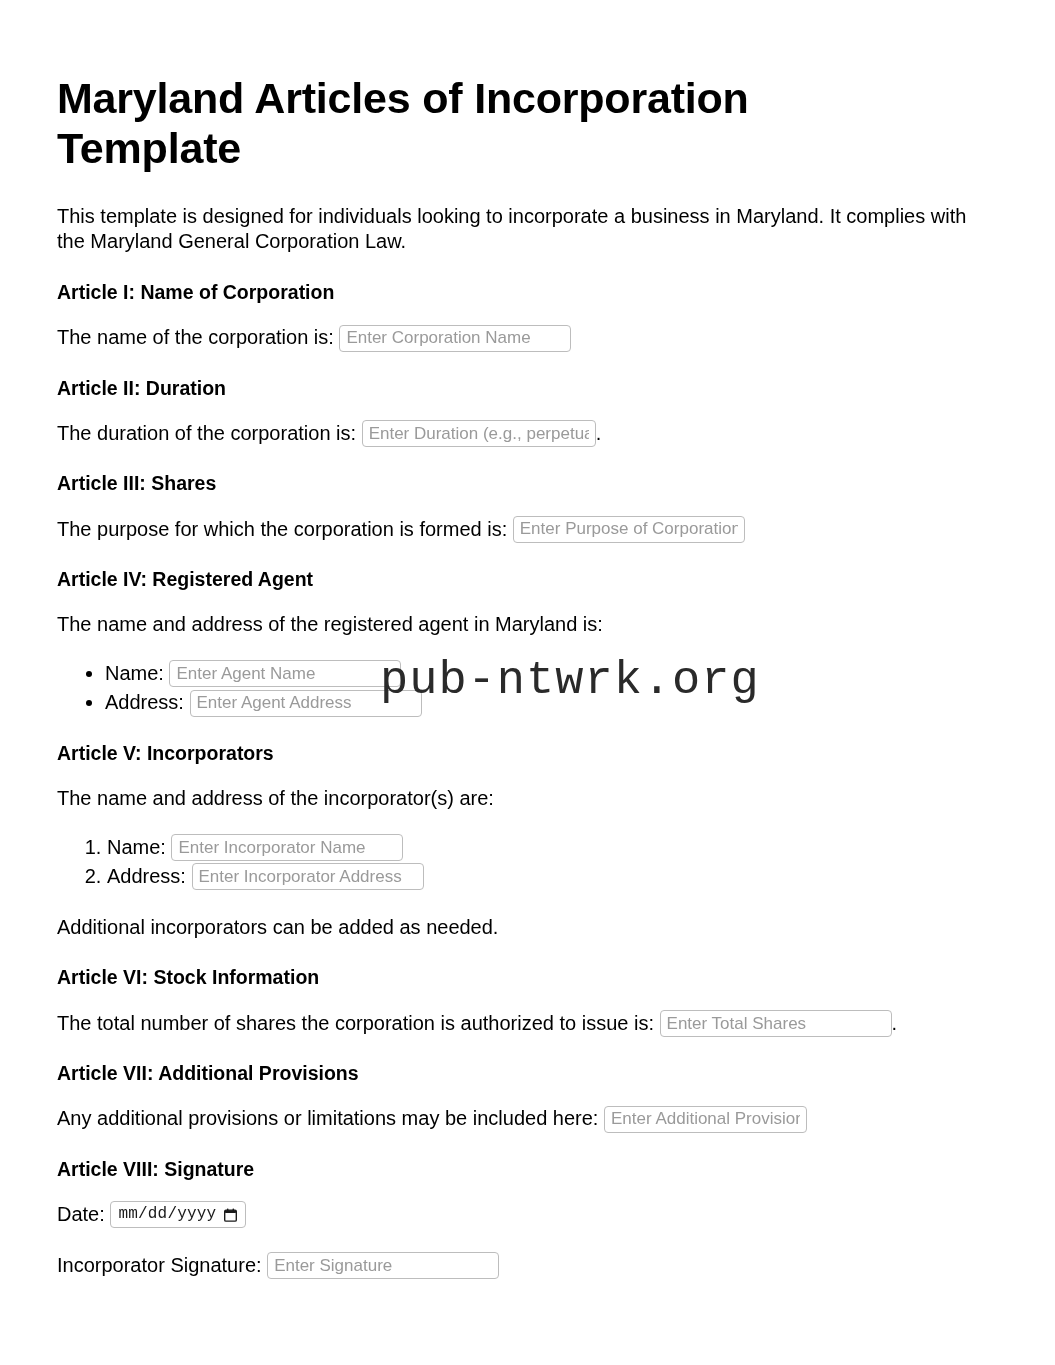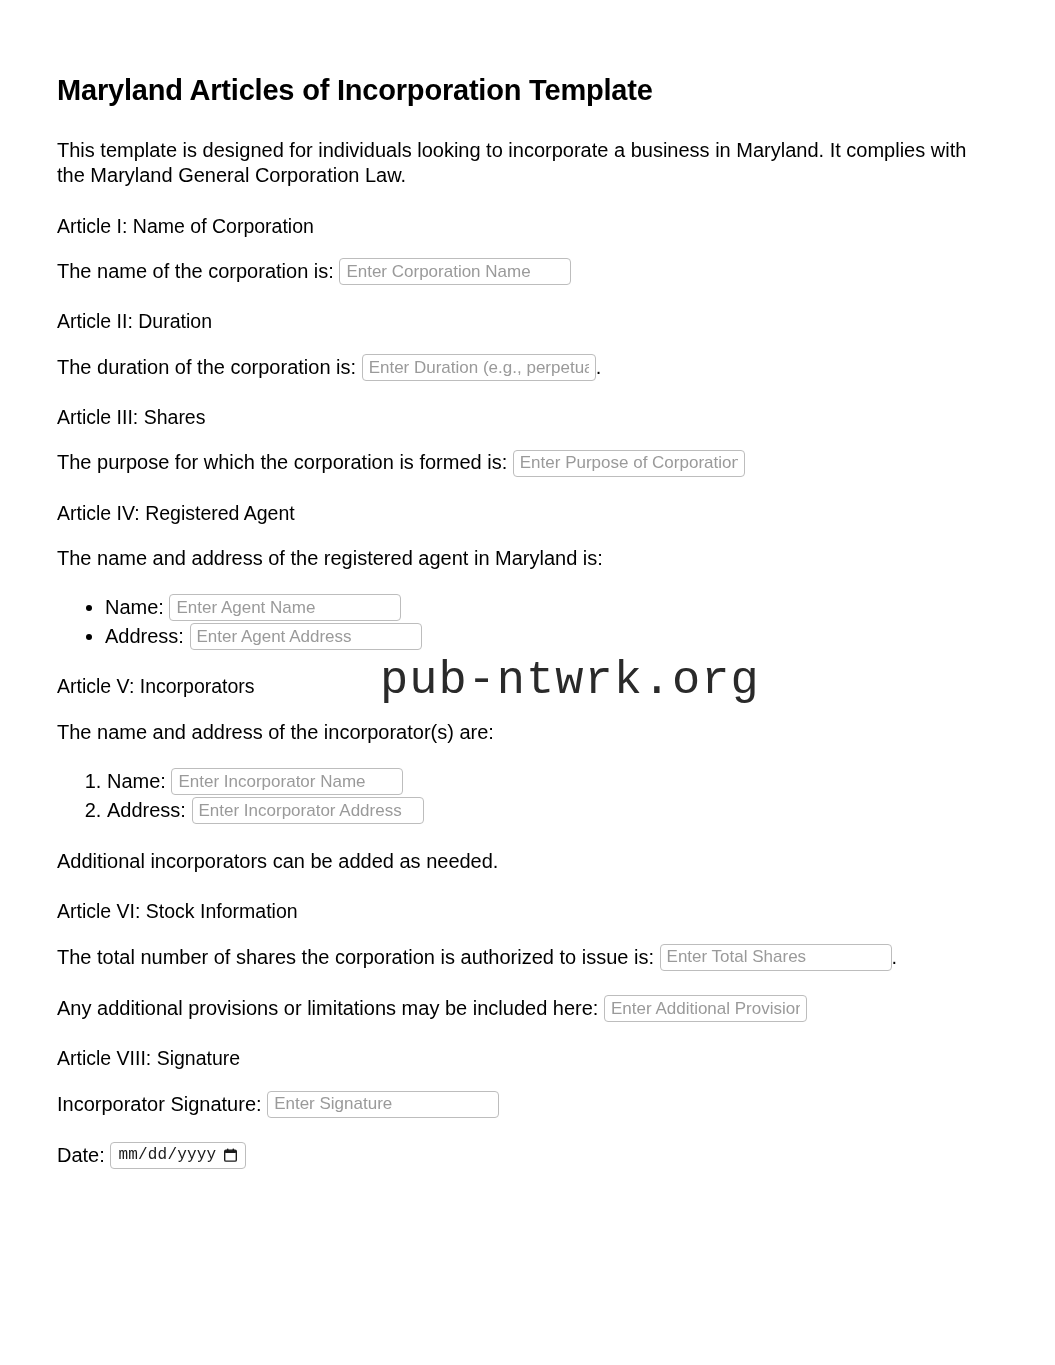--- a/index.html
+++ b/index.html
@@ -19,38 +19,38 @@
   }
 
   .page {
     position: relative;
     padding: 56px 57px 0 57px;
     box-sizing: border-box;
     width: 1055px;
   }
 
   h1.doc-title {
-    font-size: 29px;
+    font-size: 43px;
     line-height: 1.16;
     font-weight: bold;
     margin: 18px 0 30px 0;
     letter-spacing: -0.2px;
     max-width: 880px;
   }
 
   p.intro {
     font-size: 20px;
     line-height: 1.28;
     margin: 0 0 26px 0;
     max-width: 945px;
   }
 
   h2.article-heading {
     font-size: 19.5px;
-    font-weight: normal;
+    font-weight: bold;
     margin: 24px 0 19px 0;
     line-height: 1.2;
   }
 
   p.body-line {
     font-size: 20px;
     line-height: 1.45;
     margin: 0 0 22px 0;
     max-width: 950px;
   }
@@ -205,38 +205,39 @@
     </li>
   </ol>
   <p class="body-line">Additional incorporators can be added as needed.</p>
 
   <h2 class="article-heading">Article VI: Stock Information</h2>
   <p class="body-line">
     <span>The total number of shares the corporation is authorized to issue is:</span>
     <input class="txt-input w-shares" type="text" placeholder="Enter Total Shares" style=""><span class="trailing-dot">.</span>
   </p>
 
+  <h2 class="article-heading">Article VII: Additional Provisions</h2>
   <p class="body-line">
     <span>Any additional provisions or limitations may be included here:</span>
     <input class="txt-input w-addl" type="text" placeholder="Enter Additional Provisions" style="">
   </p>
 
   <h2 class="article-heading">Article VIII: Signature</h2>
-  <p class="body-line">
-    <span>Incorporator Signature:</span>
-    <input class="txt-input w-sign" type="text" placeholder="Enter Signature" style="">
-  </p>
   <p class="body-line">
     <span>Date:</span>
     <span class="date-field">
       <span class="date-text">mm/dd/yyyy</span>
       <svg class="cal-icon" viewBox="0 0 14 15" aria-hidden="true">
         <rect x="0.75" y="2.25" width="12.5" height="11.9" rx="1.4" fill="none" stroke="#1a1a1a" stroke-width="1.5"></rect>
         <rect x="0.75" y="2.25" width="12.5" height="3.1" rx="1.4" fill="#1a1a1a"></rect>
         <rect x="3.2" y="0.4" width="1.6" height="3.2" rx="0.6" fill="#1a1a1a"></rect>
         <rect x="9.2" y="0.4" width="1.6" height="3.2" rx="0.6" fill="#1a1a1a"></rect>
       </svg>
     </span>
   </p>
+  <p class="body-line">
+    <span>Incorporator Signature:</span>
+    <input class="txt-input w-sign" type="text" placeholder="Enter Signature" style="">
+  </p>
 
 </div>
 
 <div class="watermark">pub-ntwrk.org</div>
 
 </body></html>

